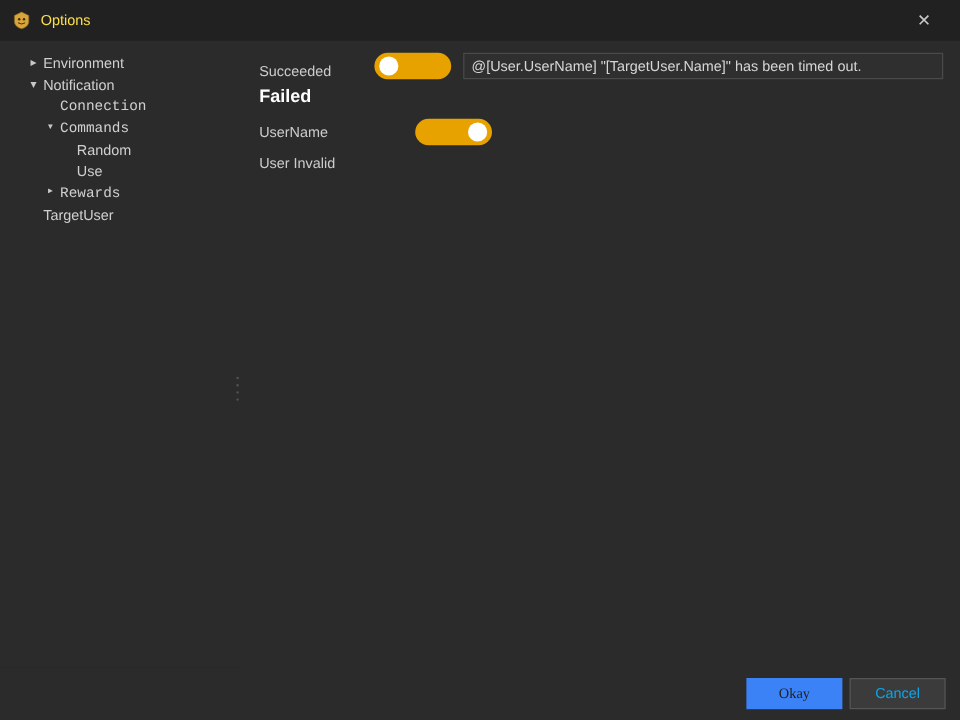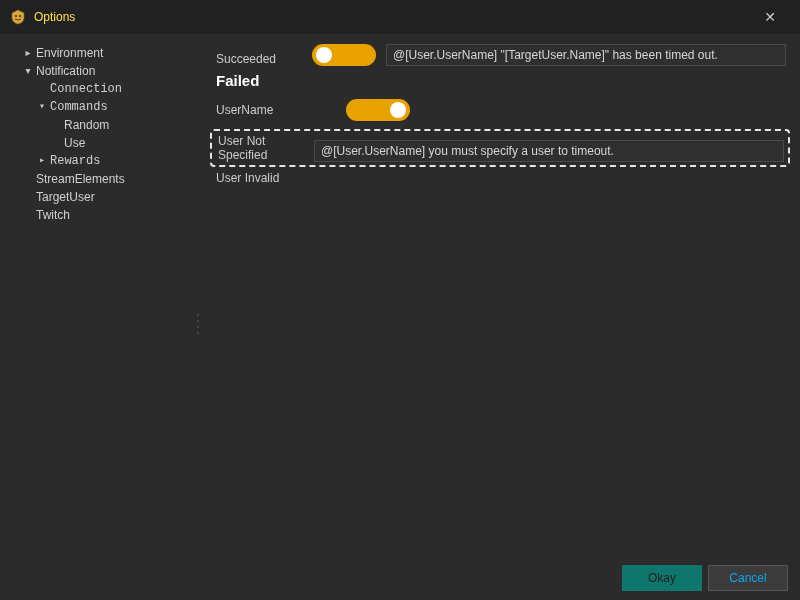--- a/index.html
+++ b/index.html
@@ -111,21 +111,21 @@
       gap: 6px;
       background: #2b2b2b;
     }
     .btn {
       min-width: 80px; height: 26px;
       display: inline-flex; align-items: center; justify-content: center;
       font-size: 12px;
       border: 1px solid transparent;
       cursor: default;
     }
-    .btn-primary { background: #0f766e; color: #1f1f1f; }
+    .btn-primary { background: #3b82f6; color: #1f1f1f; font-family: Liberation Serif, serif; }
     .btn-secondary { background: #3b3b3b; color: #0ea5e9; border-color: #555; }
   </style>
 </head>
 <body>
 
 <div class="window">
   <div class="titlebar">
     <span class="app-icon">
       <svg viewBox="0 0 16 16" width="16" height="16">
         <path d="M8 1 L14 4 L14 9 C14 12 11 14.5 8 15 C5 14.5 2 12 2 9 L2 4 Z" fill="#d9a43a" stroke="#8a6a1f" stroke-width="0.6"></path>
@@ -182,33 +182,21 @@
           </li>
         <li class="indent-2">
             <div class="row">
               <span class="arrow">▸</span>
               <span class="lbl">Rewards</span>
             </div>
           </li>
         <li class="indent-1">
             <div class="row">
               <span class="arrow blank">▸</span>
-              <span class="lbl">StreamElements</span>
-            </div>
-          </li>
-        <li class="indent-1">
-            <div class="row">
-              <span class="arrow blank">▸</span>
               <span class="lbl">TargetUser</span>
-            </div>
-          </li>
-        <li class="indent-1">
-            <div class="row">
-              <span class="arrow blank">▸</span>
-              <span class="lbl">Twitch</span>
             </div>
           </li>
       </ul>
       <div class="grip">
           <span></span>
           <span></span>
           <span></span>
           <span></span>
         </div>
     </div>
@@ -224,26 +212,20 @@
 
       <div class="section-heading">Failed</div>
 
       <div class="enabled-row">
         <div class="form-label">UserName</div>
         <div class="toggle toggle-wide on">
             <div class="knob right"></div>
           </div>
       </div>
 
-      <div class="highlight-box">
-        <div class="form-row">
-          <div class="form-label">User Not Specified</div>
-          <input class="text-input" type="text" value="@[User.UserName] you must specify a user to timeout." style="">
-        </div>
-      </div>
 
       <div class="form-row">
         <div class="form-label">User Invalid</div>
       </div>
     </div>
   </div>
 
   <div class="footer">
     <div class="btn btn-primary">
         <span>Okay</span>

